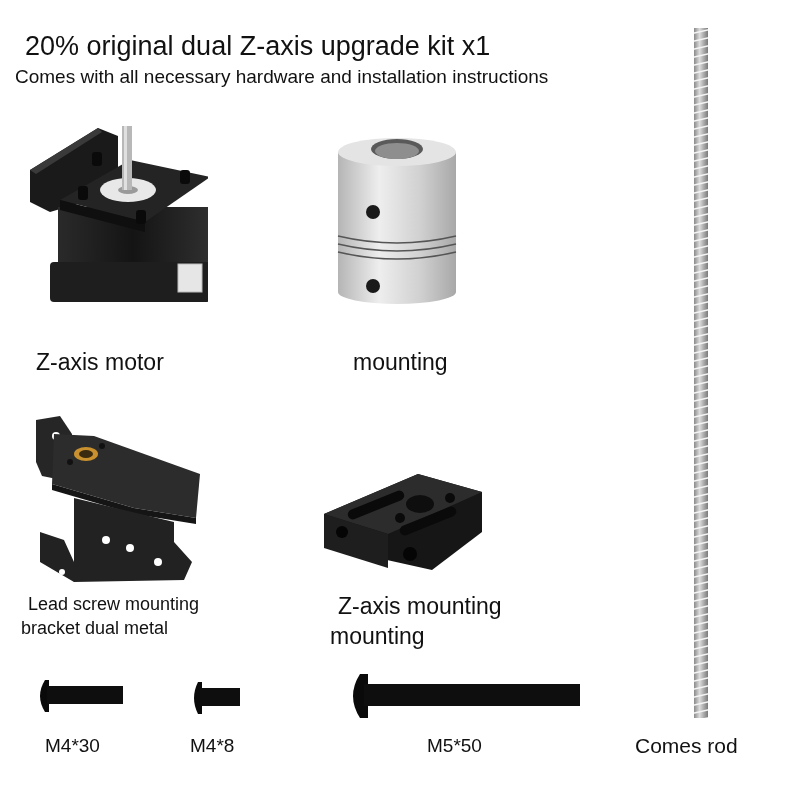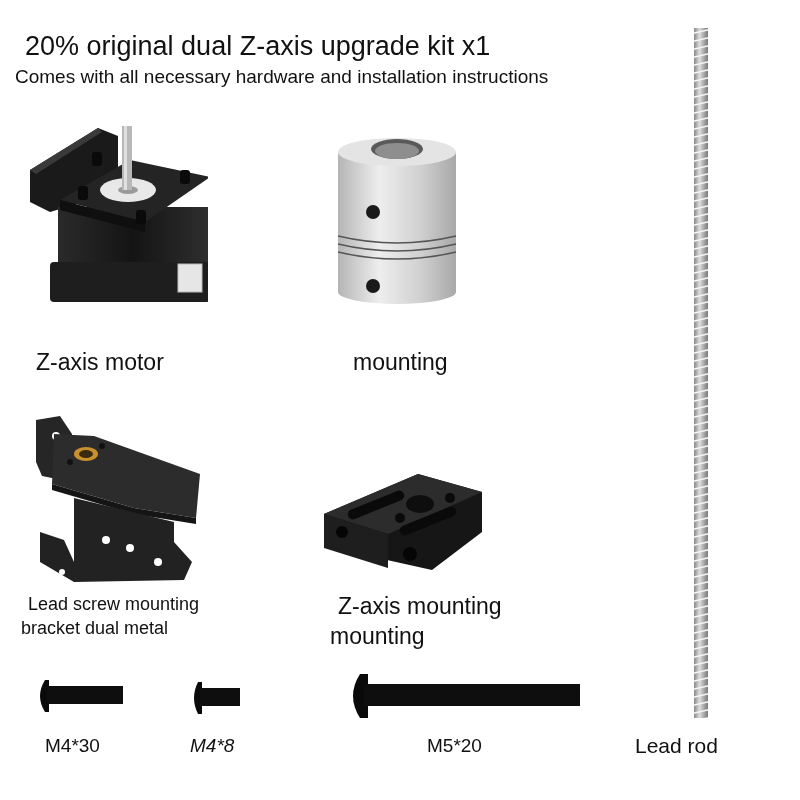--- a/index.html
+++ b/index.html
@@ -123,37 +123,37 @@
           <stop offset="1" stop-color="#7a7a7a"></stop>
       </linearGradient>
       <pattern id="thread" width="22" height="8" patternUnits="userSpaceOnUse">
         <path d="M0,6 L22,1" stroke="#f4f4f4" stroke-width="1.4"></path>
       </pattern>
     </defs>
     <rect x="4" y="0" width="14" height="690" fill="url(#rod)"></rect>
     <rect x="4" y="0" width="14" height="690" fill="url(#thread)"></rect>
   </svg>
 </div>
-<div class="abs screwlbl" style="left:635px;top:734px;font-size:21px;">Lead rod</div>
+<div class="abs screwlbl" style="left:635px;top:734px;font-size:21px;">Comes rod</div>
 
 <div class="abs" style="left:35px;top:678px;width:90px;height:36px;">
   <svg width="90" height="36" viewBox="0 0 90 36">
     <path d="M10,2 Q0,18 10,34 L14,34 L14,2 Z" fill="#0a0a0a"></path>
     <rect x="12" y="8" width="76" height="18" fill="#0e0e0e"></rect>
   </svg>
 </div>
 <div class="abs screwlbl" style="left:45px;top:734px;">M4*30</div>
 
 <div class="abs" style="left:190px;top:680px;width:52px;height:36px;">
   <svg width="52" height="36" viewBox="0 0 52 36">
     <path d="M8,2 Q0,18 8,34 L12,34 L12,2 Z" fill="#0a0a0a"></path>
     <rect x="10" y="8" width="40" height="18" fill="#0e0e0e"></rect>
   </svg>
 </div>
-<div class="abs screwlbl" style="left:190px;top:734px;font-style:italic;">M4*8</div>
+<div class="abs screwlbl" style="left:190px;top:734px;">M4*8</div>
 
 <div class="abs" style="left:346px;top:672px;width:236px;height:48px;">
   <svg width="236" height="48" viewBox="0 0 236 48">
     <path d="M14,2 Q0,24 14,46 L22,46 L22,2 Z" fill="#0a0a0a"></path>
     <rect x="18" y="12" width="216" height="22" fill="#0e0e0e"></rect>
   </svg>
 </div>
-<div class="abs screwlbl" style="left:427px;top:734px;">M5*20</div>
+<div class="abs screwlbl" style="left:427px;top:734px;">M5*50</div>
 
 </body></html>

